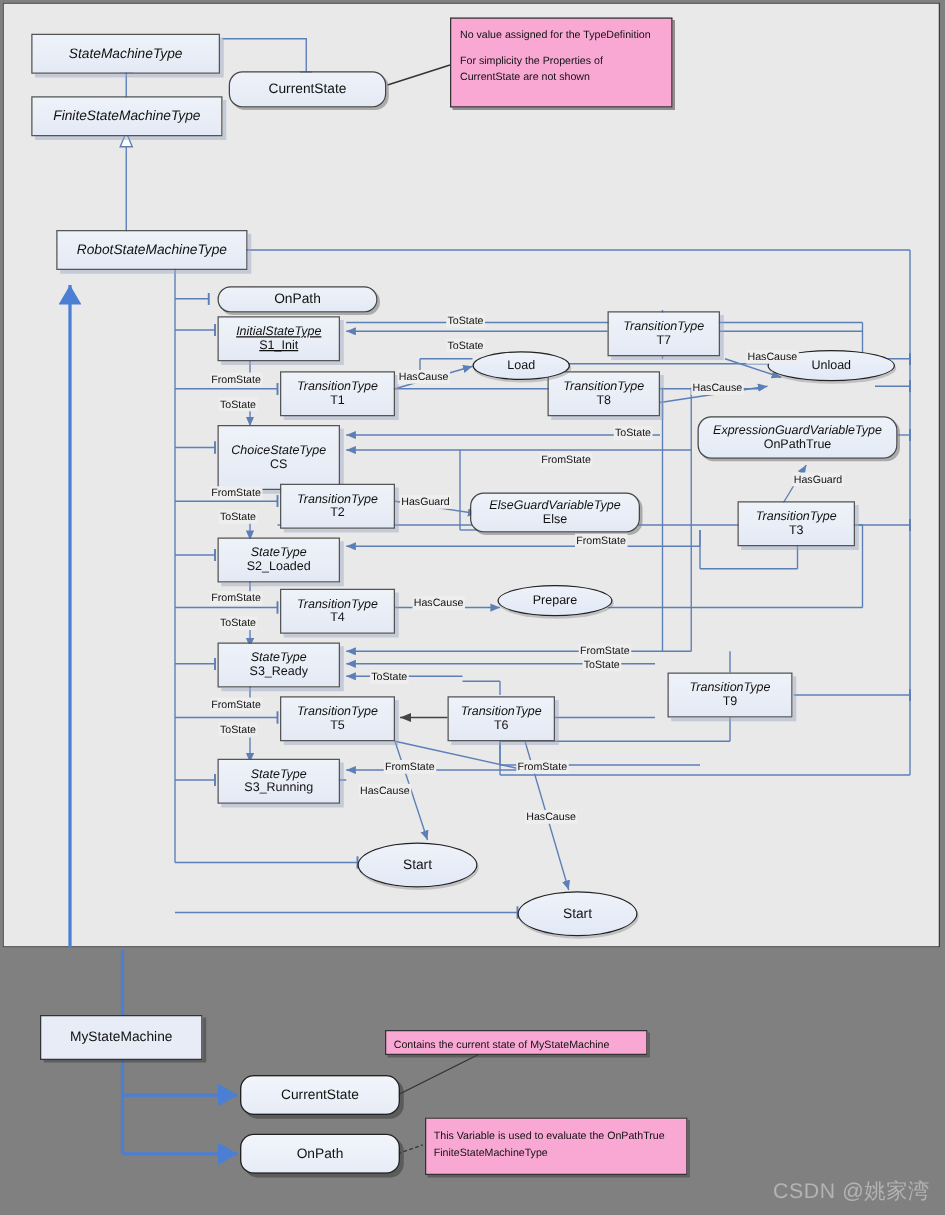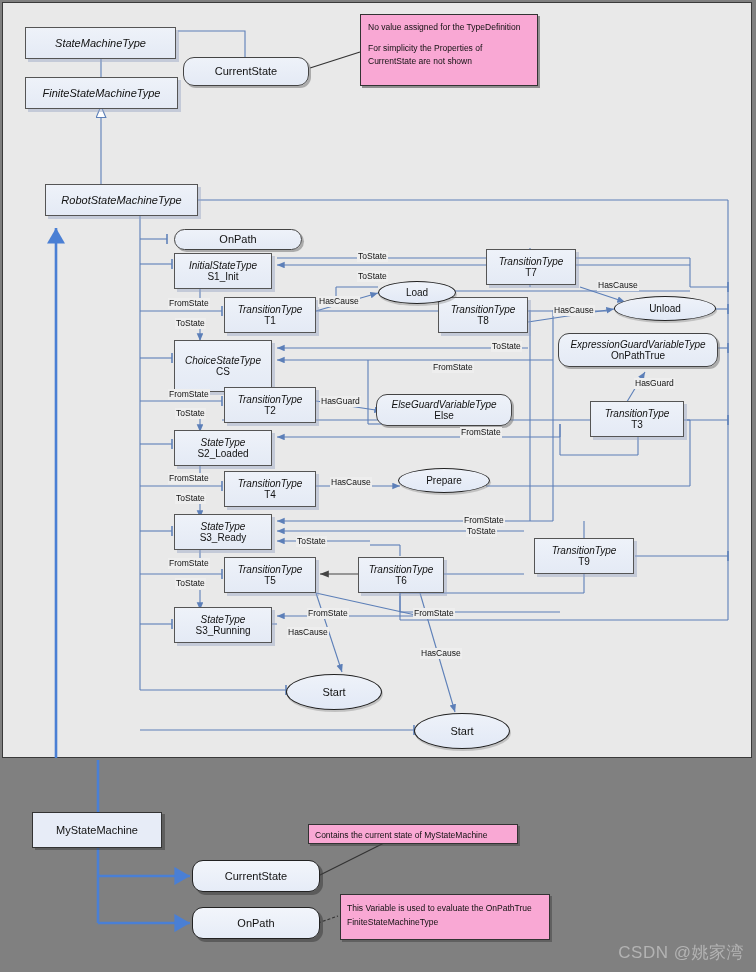--- a/index.html
+++ b/index.html
@@ -247,21 +247,21 @@
     <div>No value assigned for the TypeDefinition</div>
     <div style="height:7px;">&nbsp;</div>
     <div>For simplicity the Properties of</div>
     <div>CurrentState are not shown</div>
   </div>
 
   <div class="node rounded fs11" style="left:174px;top:229px;width:128px;height:21px;">
     <span>OnPath</span>
   </div>
 
-  <div class="node rect fs10" style="left:174px;top:253px;width:98px;height:36px;">
+  <div class="node rect fs10" style="left:174px;top:253px;width:98px;height:36px;text-decoration:underline;">
     <span class="t1">InitialStateType</span>
     <span>S1_Init</span>
   </div>
 
   <div class="node rect fs10" style="left:174px;top:340px;width:98px;height:52px;">
     <span class="t1">ChoiceStateType</span>
     <span>CS</span>
   </div>
 
   <div class="node rect fs10" style="left:174px;top:430px;width:98px;height:36px;">
@@ -331,21 +331,21 @@
 
   <div class="node rounded fs10" style="left:558px;top:333px;width:160px;height:34px;">
     <span class="t1">ExpressionGuardVariableType</span>
     <span>OnPathTrue</span>
   </div>
 
   <div class="ellipse fs10" style="left:378px;top:281px;width:76px;height:21px;">
     <span>Load</span>
   </div>
 
-  <div class="ellipse fs10" style="left:614px;top:296px;width:100px;height:23px;">
+  <div class="ellipse fs10" style="left:614px;top:280px;width:100px;height:23px;">
     <span>Unload</span>
   </div>
 
   <div class="ellipse fs10" style="left:398px;top:468px;width:90px;height:23px;">
     <span>Prepare</span>
   </div>
 
   <div class="ellipse fs11" style="left:286px;top:674px;width:94px;height:34px;">
     <span>Start</span>
   </div>

